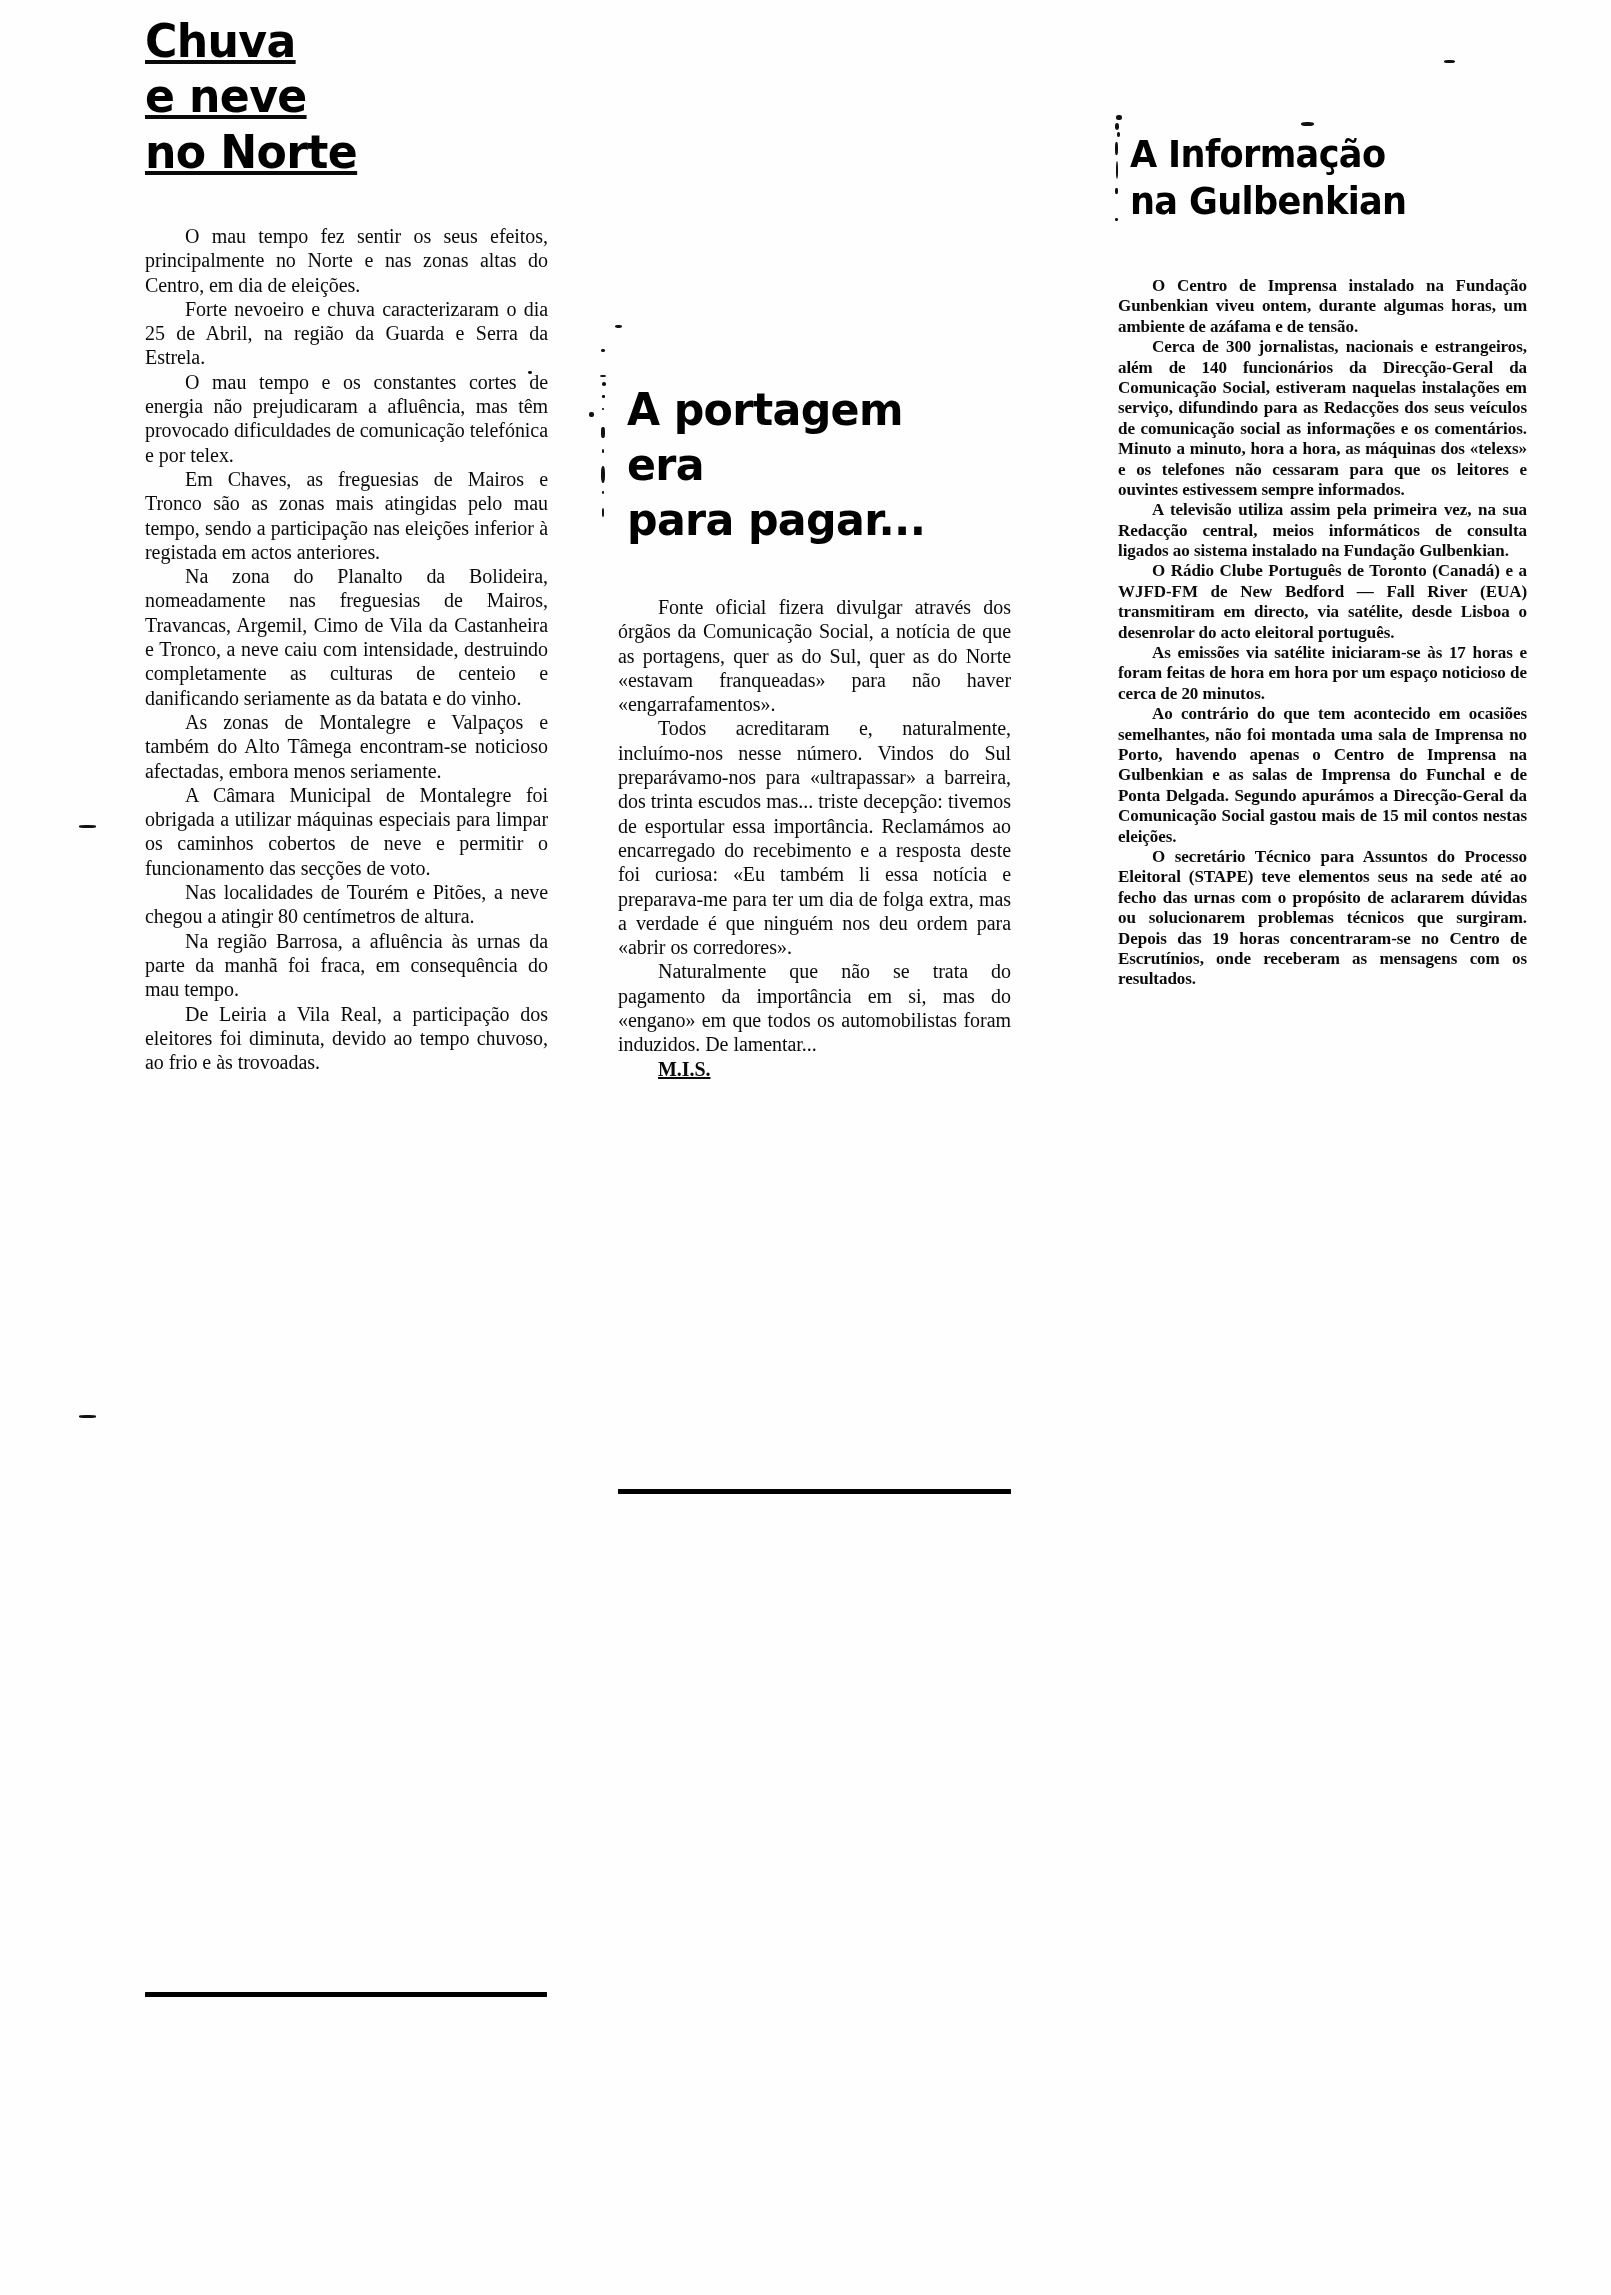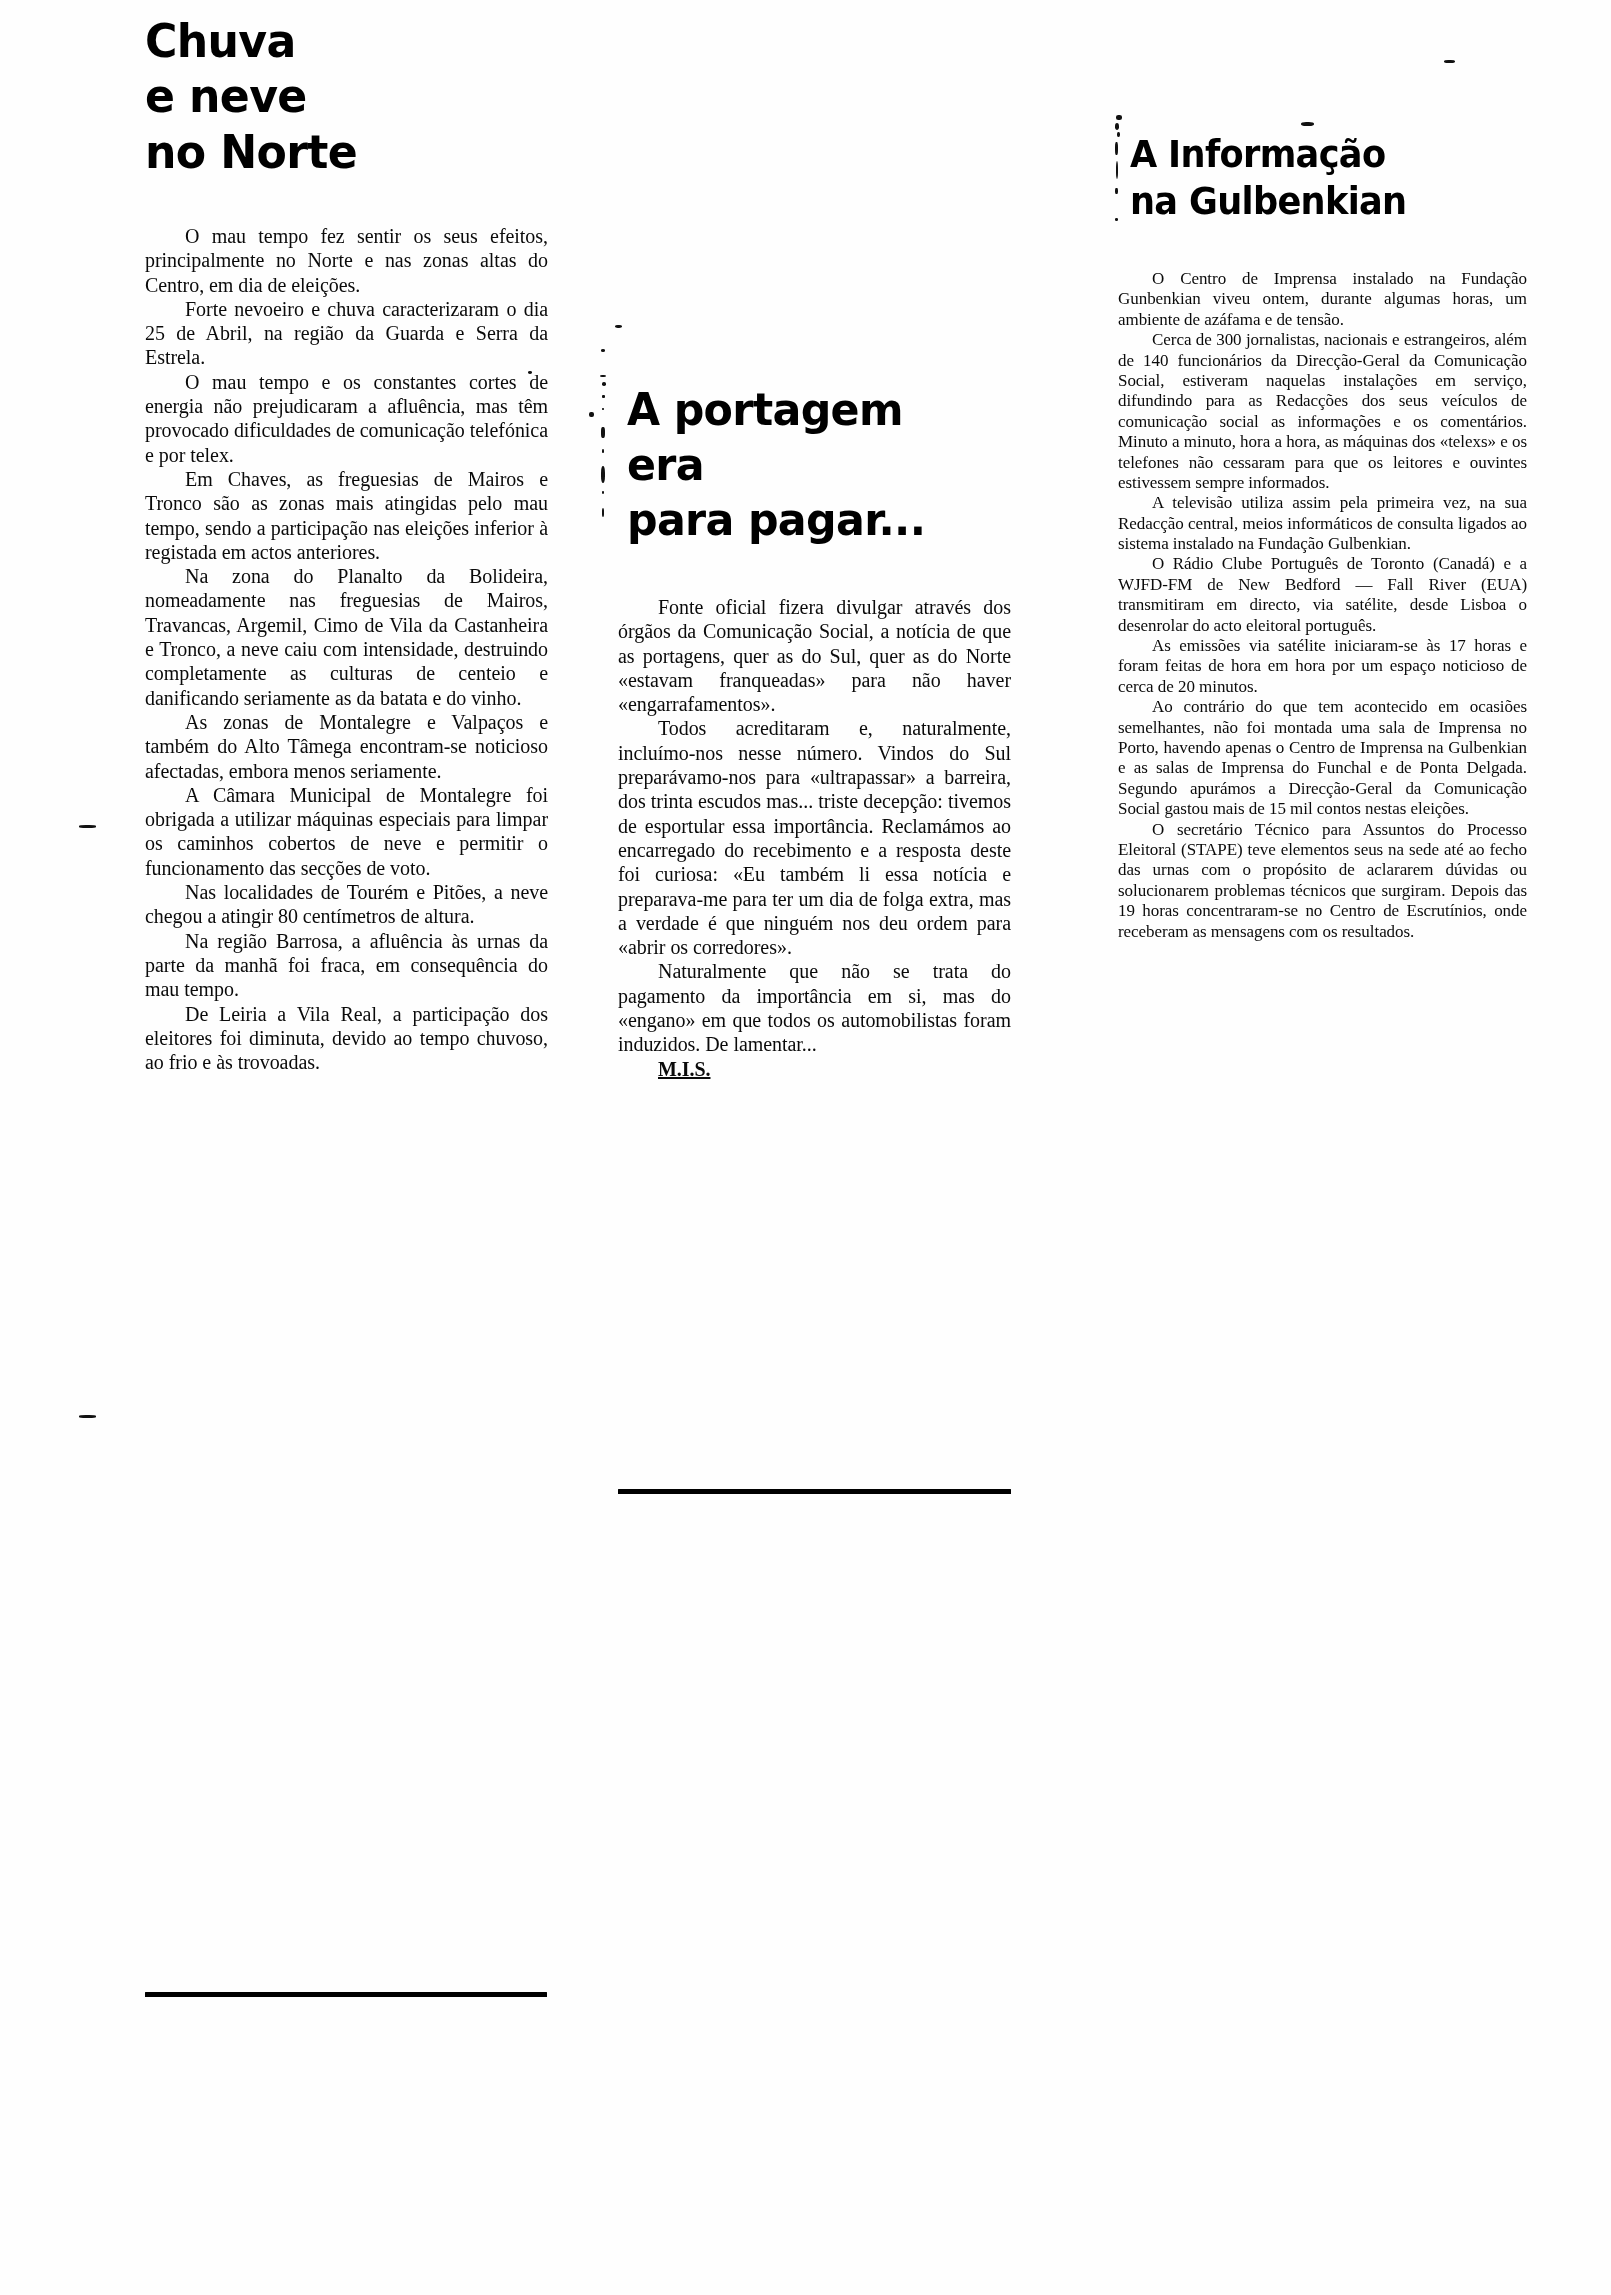--- a/index.html
+++ b/index.html
@@ -84,30 +84,30 @@
   }
 
   
   .rule {
     height: 5.4px;
     background: #000;
     border-radius: 0.5px;
   }
 
   
-  #h1-block  { position: absolute; left: 145px;  top: 12.8px;   width: 408px; }
+  #h1-block  { position: absolute; left: 145px;  top: 12.8px;   width: 408px; text-decoration: underline; }
   #c1-body   { position: absolute; left: 145px;  top: 224px;  width: 403px; }
   #c1-rule   { position: absolute; left: 145px;  top: 1992px; width: 402px; }
 
   #h2-block  { position: absolute; left: 627px; top: 383px;  width: 393px; }
   #c2-body   { position: absolute; left: 618px; top: 595px; width: 393px; }
   #c2-rule   { position: absolute; left: 618px; top: 1489px; width: 393px; }
 
   #h3-block  { position: absolute; left: 1130px; top: 132px;  width: 398px; }
-  #c3-body   { position: absolute; left: 1118px; top: 269px;  width: 409px; }
+  #c3-body   { position: absolute; left: 1118px; top: 276px;  width: 409px; font-weight: bold; }
 
   
   .speck {
     position: absolute;
     background: #111;
     border-radius: 40%;
     pointer-events: none;
   }
   .artifact-line {
     position: absolute;

